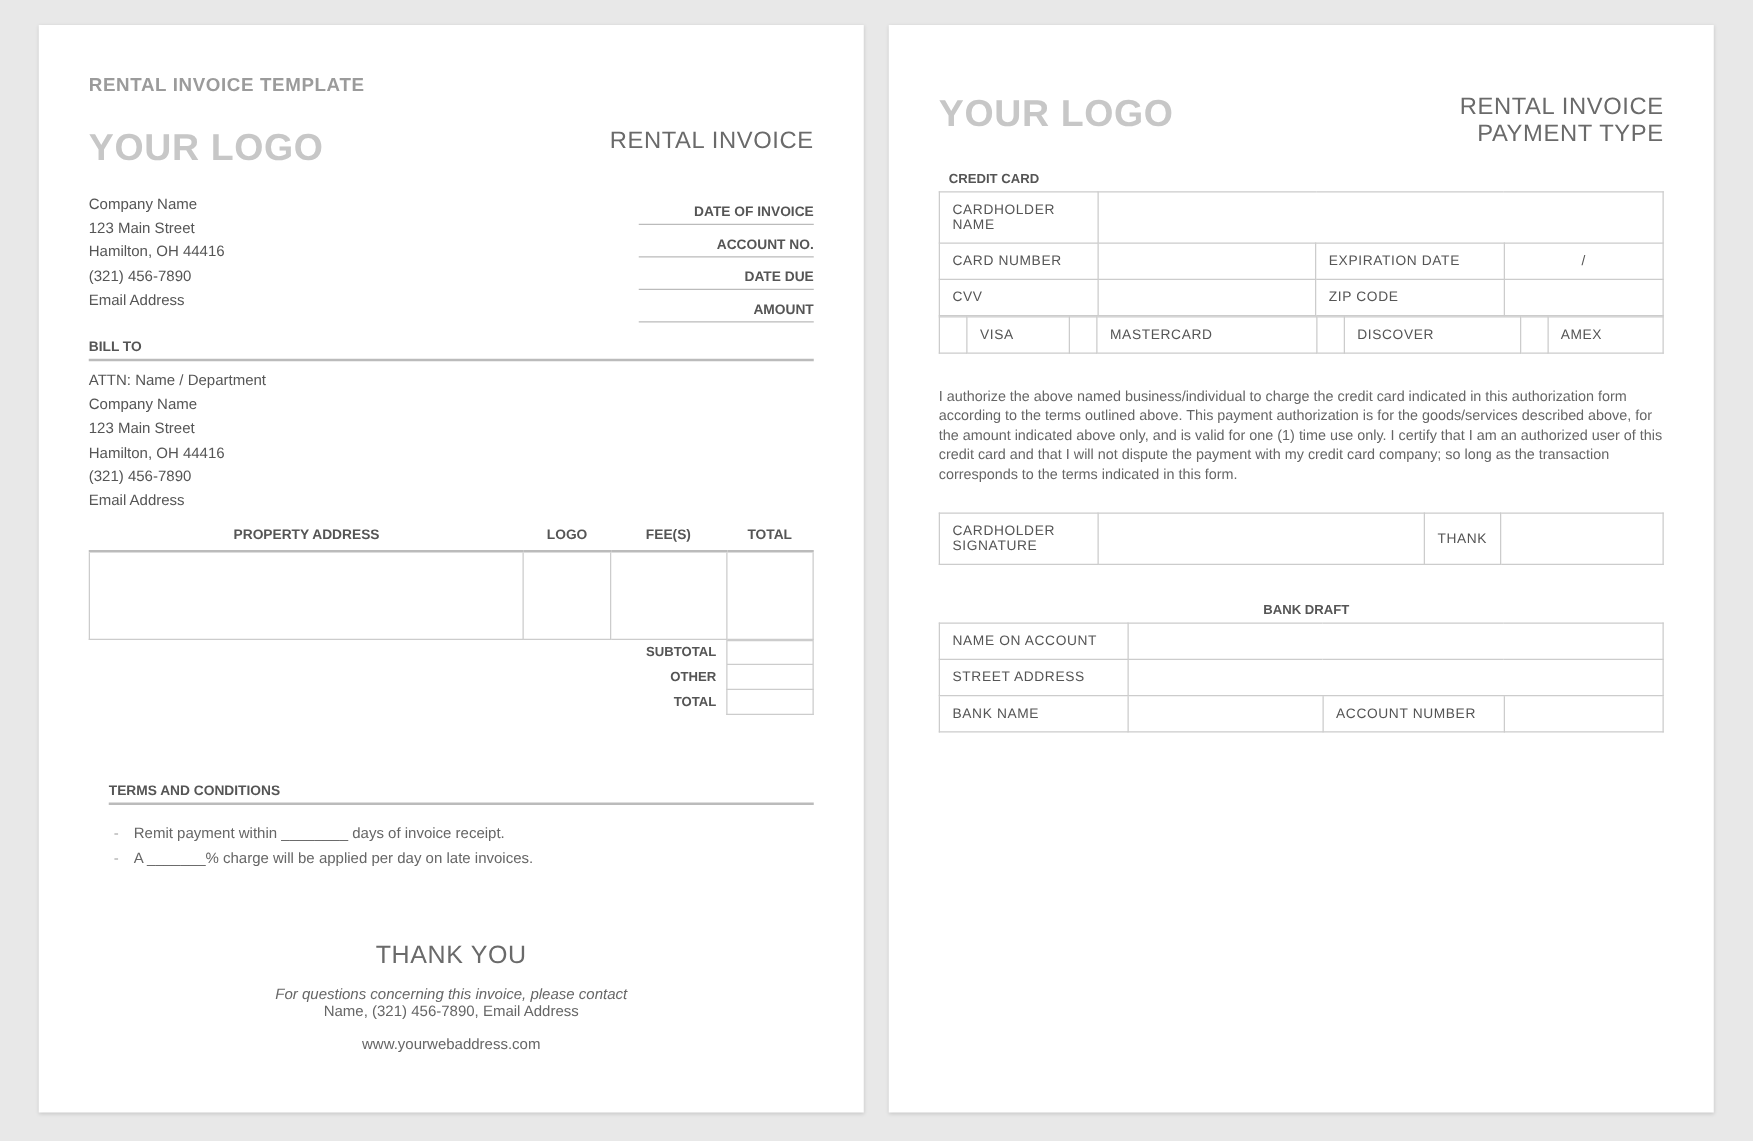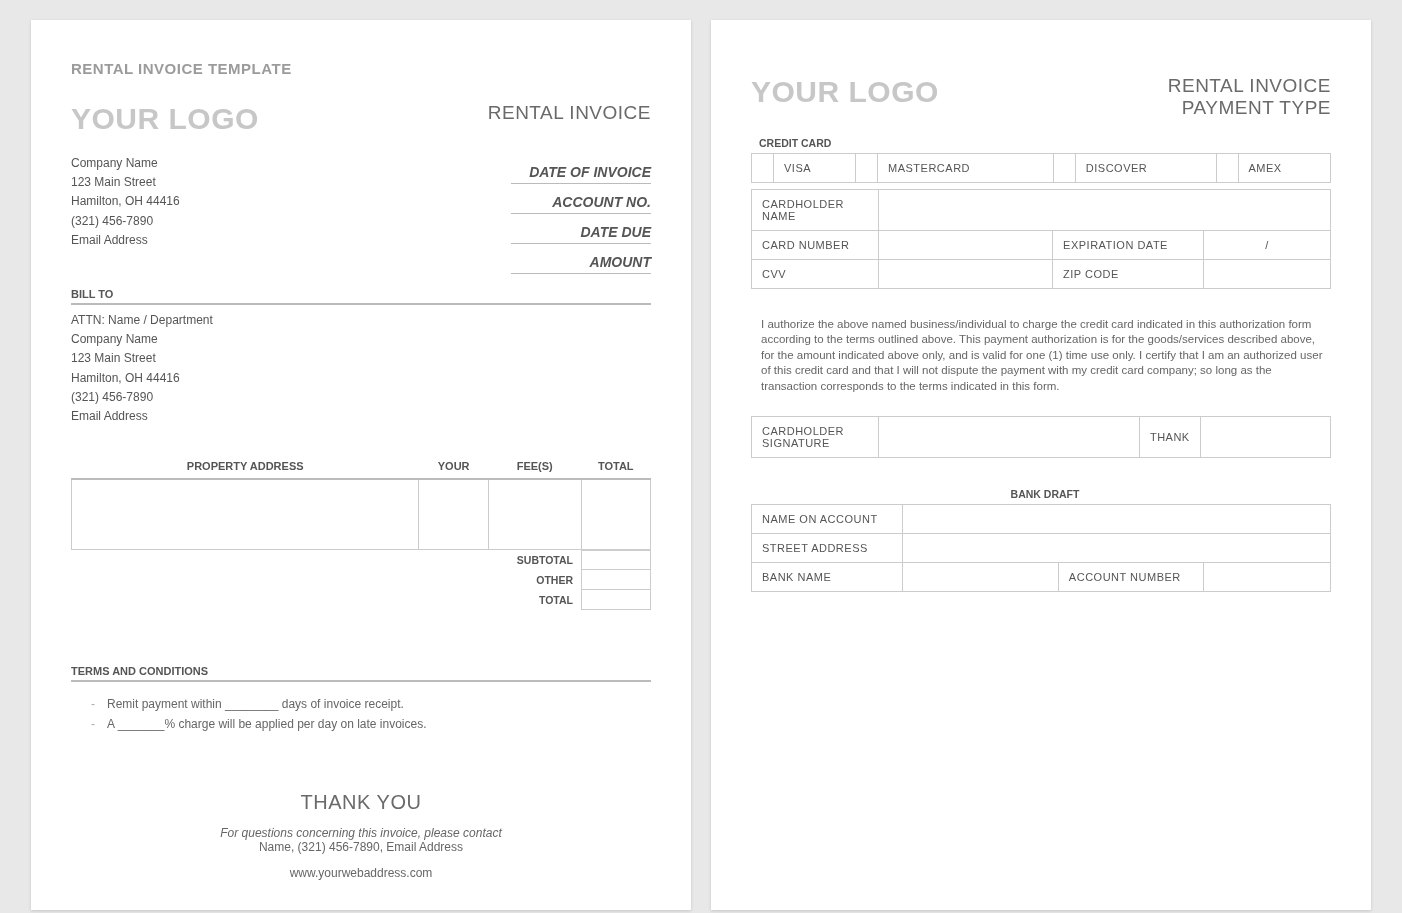--- a/index.html
+++ b/index.html
@@ -50,41 +50,40 @@
   .meta-row {
     display: flex;
     justify-content: space-between;
     margin-bottom: 10px;
   }
   .from-block, .bill-block { font-size: 12px; line-height: 1.6; color:#555; }
   .meta-labels { text-align:right; }
   .meta-labels .lbl {
     display:block;
     border-bottom: 1px solid #bbb;
-    font-size: 14px;
+    font-size: 11px;
     font-weight: 700;
     color:#555;
     padding: 10px 0 3px 0;
     width: 140px;
     margin-left:auto;
     text-align:right;
-    font-style:italic;
   }
   .section-label {
     font-size: 11px;
     font-weight: 700;
     color:#555;
     border-bottom: 2px solid #bbb;
     padding-bottom: 3px;
     margin: 14px 0 6px 0;
   }
   table.lines {
     width:100%;
     border-collapse: collapse;
-    margin-top: 28px;
+    margin-top: 6px;
     font-size:11px;
   }
   table.lines th {
     font-weight:700;
     color:#555;
     border-bottom: 2px solid #bbb;
     padding: 6px 4px;
     text-align:center;
   }
   table.lines th:first-child { text-align:center; }
@@ -114,21 +113,21 @@
     border:1px solid #ccc;
     border-top:none;
   }
   .totals .trow:first-child .tbox { border-top:1px solid #ccc; }
   .terms-title {
     font-size:11px;
     font-weight:700;
     color:#555;
     border-bottom:2px solid #bbb;
     padding-bottom:3px;
-    margin: 55px 0 15px 0;
+    margin: 55px 0 15px 16px;
   }
   ul.terms { list-style:none; padding-left:20px; }
   ul.terms li { font-size:12px; color:#666; margin:6px 0; }
   ul.terms li::before { content:"-"; color:#aaa; margin-right:12px; }
   .footer {
     text-align:center;
     margin-top: 60px;
     font-size:12px;
     color:#666;
   }
@@ -156,21 +155,21 @@
     border:1px solid #ccc;
     padding: 8px 10px;
     height: 14px;
   }
   table.grid td.lab { letter-spacing:0.5px; }
   .card-row td:first-child { width:22px; }
   .authz {
     font-size:11.5px;
     color:#666;
     line-height:1.35;
-    margin: 28px 0 22px 10px;
+    margin: 28px 0 22px 0;
   }
 </style>
 </head>
 <body>
 
 <div class="page">
   <div class="tpl-title">RENTAL INVOICE TEMPLATE</div>
 
   <div class="header-row">
     <div class="logo">YOUR LOGO</div>
@@ -206,21 +205,21 @@
   <table class="lines">
     <colgroup>
         <col style="width:60%">
         <col style="width:12%">
         <col style="width:16%">
         <col style="width:12%">
       </colgroup>
     <thead>
       <tr>
         <th>PROPERTY ADDRESS</th>
-        <th>YOUR</th>
+        <th>LOGO</th>
         <th>FEE(S)</th>
         <th>TOTAL</th>
       </tr>
     </thead>
     <tbody>
       <tr>
         <td></td>
         <td></td>
         <td></td>
         <td></td>
@@ -261,56 +260,56 @@
   <div class="header-row">
     <div class="logo">YOUR LOGO</div>
     <div class="doc-title">
       <span>RENTAL INVOICE</span><br>
       <span>PAYMENT TYPE</span>
     </div>
   </div>
 
   <div class="cc-title">CREDIT CARD</div>
 
+  <table class="grid">
+    <tbody>
+        <tr>
+      <td class="lab" style="width:22%">CARDHOLDER NAME</td>
+      <td colspan="3"></td>
+    </tr>
+    <tr>
+      <td class="lab">CARD NUMBER</td>
+      <td style="width:30%"></td>
+      <td class="lab" style="width:26%">EXPIRATION DATE</td>
+      <td style="text-align:center">/</td>
+    </tr>
+    <tr>
+      <td class="lab">CVV</td>
+      <td></td>
+      <td class="lab">ZIP CODE</td>
+      <td></td>
+    </tr>
+  </tbody>
+    </table>
+
   <table class="grid" style="margin-bottom:6px;">
     <tbody>
         <tr class="card-row">
       <td></td>
       <td class="lab">VISA</td>
       <td style="width:22px"></td>
       <td class="lab">MASTERCARD</td>
       <td style="width:22px"></td>
       <td class="lab">DISCOVER</td>
       <td style="width:22px"></td>
       <td class="lab">AMEX</td>
     </tr>
   </tbody>
     </table>
 
-  <table class="grid">
-    <tbody>
-        <tr>
-      <td class="lab" style="width:22%">CARDHOLDER NAME</td>
-      <td colspan="3"></td>
-    </tr>
-    <tr>
-      <td class="lab">CARD NUMBER</td>
-      <td style="width:30%"></td>
-      <td class="lab" style="width:26%">EXPIRATION DATE</td>
-      <td style="text-align:center">/</td>
-    </tr>
-    <tr>
-      <td class="lab">CVV</td>
-      <td></td>
-      <td class="lab">ZIP CODE</td>
-      <td></td>
-    </tr>
-  </tbody>
-    </table>
-
   <div class="authz">I authorize the above named business/individual to charge the credit card indicated in this authorization form according to the terms outlined above. This payment authorization is for the goods/services described above, for the amount indicated above only, and is valid for one (1) time use only. I certify that I am an authorized user of this credit card and that I will not dispute the payment with my credit card company; so long as the transaction corresponds to the terms indicated in this form.</div>
 
   <table class="grid">
     <tbody>
         <tr>
       <td class="lab" style="width:22%">CARDHOLDER SIGNATURE</td>
       <td style="width:45%"></td>
       <td class="lab" style="width:10%">THANK</td>
       <td></td>
     </tr>

